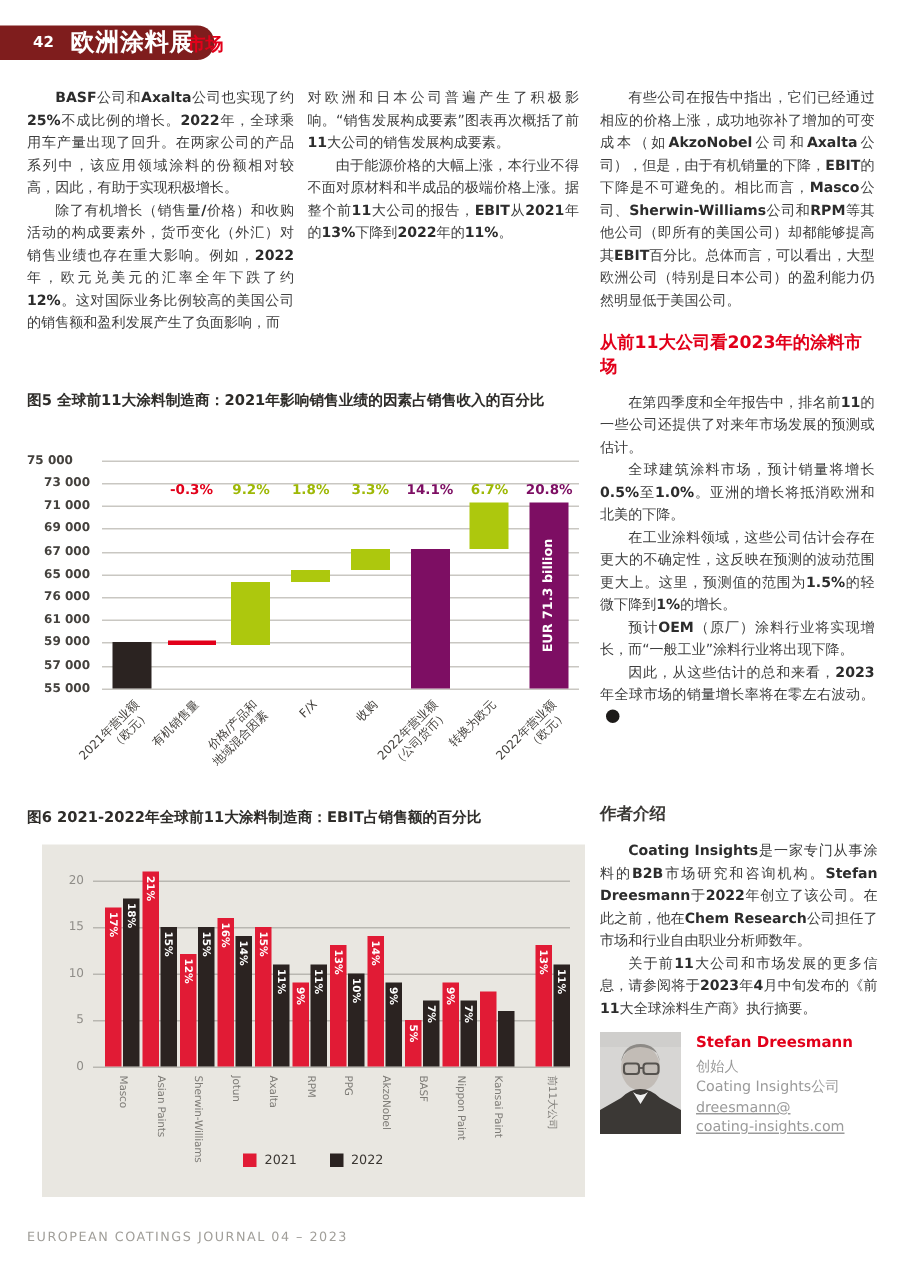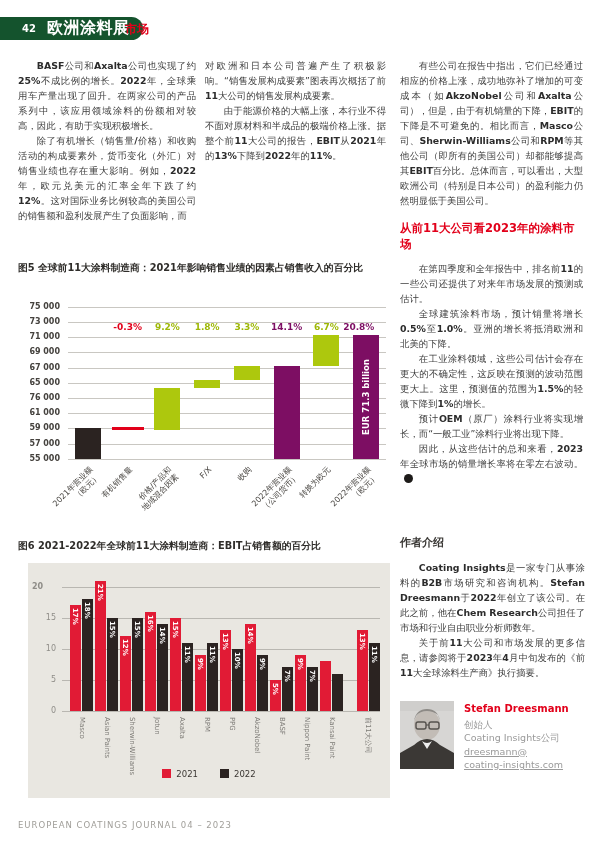--- a/index.html
+++ b/index.html
@@ -1,19 +1,19 @@
 <!DOCTYPE html>
 <html><head>
 <meta charset="utf-8">
 <style>
   html,body{margin:0;padding:0;background:#fff;}
   .page{position:relative;width:600px;height:849px;background:#fff;overflow:hidden;
         font-family:"DejaVu Sans","Liberation Sans",sans-serif;}
   
-  .badge{position:absolute;left:0;top:17px;height:23px;background:#14532d;
+  .badge{position:absolute;left:0;top:17px;height:23px;background:#7f1d1d;
          border-radius:0 12px 12px 0;color:#fff;display:flex;align-items:center;
          padding:0 14px 0 22px;gap:11px;}
   .badge .pnum{font-size:10px;font-weight:bold;}
   .badge .btitle{font-size:16px;font-weight:bold;letter-spacing:.5px;}
   .section-label{position:absolute;left:125px;top:21px;color:#e2001a;font-weight:bold;font-size:12px;}
   
   .textcol{position:absolute;top:58px;overflow:hidden;}
   .col1{left:18px;width:178px;height:202px;}
   .col2{left:205px;width:181px;height:202px;}
   .col3{left:400px;width:183px;height:474px;}
@@ -30,21 +30,21 @@
   .fig5{top:262px;}
   .fig6{top:540px;}
   .fig-caption{font-size:9.8px;font-weight:bold;color:#2f2d2a;line-height:1.3;}
   #fig5-chart{position:relative;height:242px;margin-top:14px;}
   #fig6-panel{position:relative;height:235px;margin-top:10px;margin-left:10px;width:362px;
               background:#e9e7e1;}
   
   .author{position:absolute;left:400px;top:535px;width:185px;}
   .author-heading{font-size:11px;font-weight:bold;color:#3a3835;margin:0 0 10px;}
   .author .para{margin-bottom:0;}
-  .author-card{display:flex;gap:10px;margin-top:21px;}
+  .author-card{display:flex;gap:10px;margin-top:8px;}
   .author-photo{width:54px;height:68px;flex:0 0 auto;background:#d9d9d9;}
   .author-info{font-size:9.5px;line-height:13.5px;color:#9a9a9a;padding-top:1px;}
   .author-name{color:#e2001a;font-weight:bold;font-size:10px;margin-bottom:2px;}
   .author-email{text-decoration:underline;color:#9a9a9a;display:block;}
   
   .footer{position:absolute;left:18px;top:820px;font-size:8.5px;letter-spacing:1px;
           color:#a09e99;}
 </style>
 </head>
 <body>
@@ -74,21 +74,21 @@
     <p class="para">全球建筑涂料市场，预计销量将增长<b>0.5%</b>至<b>1.0%</b>。亚洲的增长将抵消欧洲和北美的下降。</p>
     <p class="para">在工业涂料领域，这些公司估计会存在更大的不确定性，这反映在预测的波动范围更大上。这里，预测值的范围为<b>1.5%</b>的轻微下降到<b>1%</b>的增长。</p>
     <p class="para">预计<b>OEM</b>（原厂）涂料行业将实现增长，而“一般工业”涂料行业将出现下降。</p>
     <p class="para"><span>因此，从这些估计的总和来看，<b>2023</b>年全球市场的销量增长率将在零左右波动。</span><span class="end-marker"></span></p>
   </div>
 
   <div class="fig-block fig5">
     <div class="fig-caption">图5 全球前11大涂料制造商：2021年影响销售业绩的因素占销售收入的百分比</div>
     <div id="fig5-chart">
         <div style="position: absolute; left: 50px; width: 318px; top: 18px; height: 1px; background: rgb(201, 199, 194);"></div>
-        <div style="position: absolute; left: 0px; width: 42px; top: 13px; text-align: right; font-size: 8px; font-weight: 600; color: rgb(69, 66, 62);">75 000</div>
+        <div style="position: absolute; left: 0px; width: 42px; top: 13px; text-align: left; font-size: 8px; font-weight: 600; color: rgb(69, 66, 62);">75 000</div>
         <div style="position: absolute; left: 50px; width: 318px; top: 33.2px; height: 1px; background: rgb(201, 199, 194);"></div>
         <div style="position: absolute; left: 0px; width: 42px; top: 28.2px; text-align: right; font-size: 8px; font-weight: 600; color: rgb(69, 66, 62);">73 000</div>
         <div style="position: absolute; left: 50px; width: 318px; top: 48.4px; height: 1px; background: rgb(201, 199, 194);"></div>
         <div style="position: absolute; left: 0px; width: 42px; top: 43.4px; text-align: right; font-size: 8px; font-weight: 600; color: rgb(69, 66, 62);">71 000</div>
         <div style="position: absolute; left: 50px; width: 318px; top: 63.6px; height: 1px; background: rgb(201, 199, 194);"></div>
         <div style="position: absolute; left: 0px; width: 42px; top: 58.6px; text-align: right; font-size: 8px; font-weight: 600; color: rgb(69, 66, 62);">69 000</div>
         <div style="position: absolute; left: 50px; width: 318px; top: 78.8px; height: 1px; background: rgb(201, 199, 194);"></div>
         <div style="position: absolute; left: 0px; width: 42px; top: 73.8px; text-align: right; font-size: 8px; font-weight: 600; color: rgb(69, 66, 62);">67 000</div>
         <div style="position: absolute; left: 50px; width: 318px; top: 94px; height: 1px; background: rgb(201, 199, 194);"></div>
         <div style="position: absolute; left: 0px; width: 42px; top: 89px; text-align: right; font-size: 8px; font-weight: 600; color: rgb(69, 66, 62);">65 000</div>
@@ -122,39 +122,39 @@
         <div style="position: absolute; left: 245.625px; width: 46px; top: 33px; text-align: center; font-weight: bold; font-size: 9px; color: rgb(125, 14, 99);">14.1%</div>
         <div style="position: absolute; left: 158.625px; width: 110px; top: 176px; text-align: right; transform: rotate(-45deg); transform-origin: 100% 0px; font-size: 8px; line-height: 1.2; color: rgb(69, 66, 62); white-space: pre-line;">2022年营业额
 （公司货币）</div>
         <div style="position: absolute; left: 295.375px; width: 26px; top: 46.12px; height: 30.704px; background: rgb(173, 200, 13);"></div>
         <div style="position: absolute; left: 285.375px; width: 46px; top: 33px; text-align: center; font-weight: bold; font-size: 9px; color: rgb(158, 184, 6);">6.7%</div>
         <div style="position: absolute; left: 198.375px; width: 110px; top: 176px; text-align: right; transform: rotate(-45deg); transform-origin: 100% 0px; font-size: 8px; line-height: 1.2; color: rgb(69, 66, 62); white-space: pre-line;">转换为欧元</div>
         <div style="position: absolute; left: 335.125px; width: 26px; top: 46.12px; height: 123.88px; background: rgb(125, 14, 99);"></div>
         <div style="position: absolute; left: 335.125px; width: 26px; top: 46.12px; height: 123.88px; display: flex; align-items: center; justify-content: center;">
           <span style="transform: rotate(-90deg); white-space: nowrap; color: rgb(255, 255, 255); font-weight: bold; font-size: 8.5px;">EUR 71.3 billion</span>
         </div>
-        <div style="position: absolute; left: 325.125px; width: 46px; top: 33px; text-align: left; font-weight: bold; font-size: 9px; color: rgb(125, 14, 99);">20.8%</div>
+        <div style="position: absolute; left: 325.125px; width: 46px; top: 33px; text-align: center; font-weight: bold; font-size: 9px; color: rgb(125, 14, 99);">20.8%</div>
         <div style="position: absolute; left: 238.125px; width: 110px; top: 176px; text-align: right; transform: rotate(-45deg); transform-origin: 100% 0px; font-size: 8px; line-height: 1.2; color: rgb(69, 66, 62); white-space: pre-line;">2022年营业额
 （欧元）</div>
       </div>
   </div>
 
   <div class="fig-block fig6">
     <div class="fig-caption">图6 2021-2022年全球前11大涂料制造商：EBIT占销售额的百分比</div>
     <div id="fig6-panel">
         <div style="position: absolute; left: 34px; width: 318px; top: 148px; height: 1px; background: rgb(185, 183, 177);"></div>
         <div style="position: absolute; left: 4px; width: 24px; top: 143px; text-align: right; font-size: 8px; color: rgb(143, 141, 136);">0</div>
         <div style="position: absolute; left: 34px; width: 318px; top: 117px; height: 1px; background: rgb(185, 183, 177);"></div>
         <div style="position: absolute; left: 4px; width: 24px; top: 112px; text-align: right; font-size: 8px; color: rgb(143, 141, 136);">5</div>
         <div style="position: absolute; left: 34px; width: 318px; top: 86px; height: 1px; background: rgb(185, 183, 177);"></div>
         <div style="position: absolute; left: 4px; width: 24px; top: 81px; text-align: right; font-size: 8px; color: rgb(143, 141, 136);">10</div>
         <div style="position: absolute; left: 34px; width: 318px; top: 55px; height: 1px; background: rgb(185, 183, 177);"></div>
         <div style="position: absolute; left: 4px; width: 24px; top: 50px; text-align: right; font-size: 8px; color: rgb(143, 141, 136);">15</div>
         <div style="position: absolute; left: 34px; width: 318px; top: 24px; height: 1px; background: rgb(185, 183, 177);"></div>
-        <div style="position: absolute; left: 4px; width: 24px; top: 19px; text-align: left; font-size: 8px; color: rgb(143, 141, 136); font-weight: bold;">20</div>
+        <div style="position: absolute; left: 4px; width: 24px; top: 19px; text-align: right; font-size: 8px; color: rgb(143, 141, 136);">20</div>
         <div style="position: absolute; left: 42px; width: 11px; top: 42.6px; height: 105.4px; background: rgb(225, 27, 53);"></div>
         <span style="position: absolute; left: 51px; top: 45.6px; transform: rotate(90deg); transform-origin: 0px 0px; font-size: 7px; font-weight: bold; color: rgb(255, 255, 255); white-space: nowrap;">17%</span>
         <div style="position: absolute; left: 54px; width: 11px; top: 36.4px; height: 111.6px; background: rgb(43, 35, 33);"></div>
         <span style="position: absolute; left: 63px; top: 39.4px; transform: rotate(90deg); transform-origin: 0px 0px; font-size: 7px; font-weight: bold; color: rgb(255, 255, 255); white-space: nowrap;">18%</span>
         <span style="position: absolute; left: 58px; top: 154px; transform: rotate(90deg); transform-origin: 0px 0px; font-size: 7px; letter-spacing: -0.1px; color: rgb(126, 124, 119); white-space: nowrap;">Masco</span>
         <div style="position: absolute; left: 67px; width: 11px; top: 17.8px; height: 130.2px; background: rgb(225, 27, 53);"></div>
         <span style="position: absolute; left: 76px; top: 20.8px; transform: rotate(90deg); transform-origin: 0px 0px; font-size: 7px; font-weight: bold; color: rgb(255, 255, 255); white-space: nowrap;">21%</span>
         <div style="position: absolute; left: 79px; width: 11px; top: 55px; height: 93px; background: rgb(43, 35, 33);"></div>
         <span style="position: absolute; left: 88px; top: 58px; transform: rotate(90deg); transform-origin: 0px 0px; font-size: 7px; font-weight: bold; color: rgb(255, 255, 255); white-space: nowrap;">15%</span>
         <span style="position: absolute; left: 83px; top: 154px; transform: rotate(90deg); transform-origin: 0px 0px; font-size: 7px; letter-spacing: -0.1px; color: rgb(126, 124, 119); white-space: nowrap;">Asian Paints</span>

